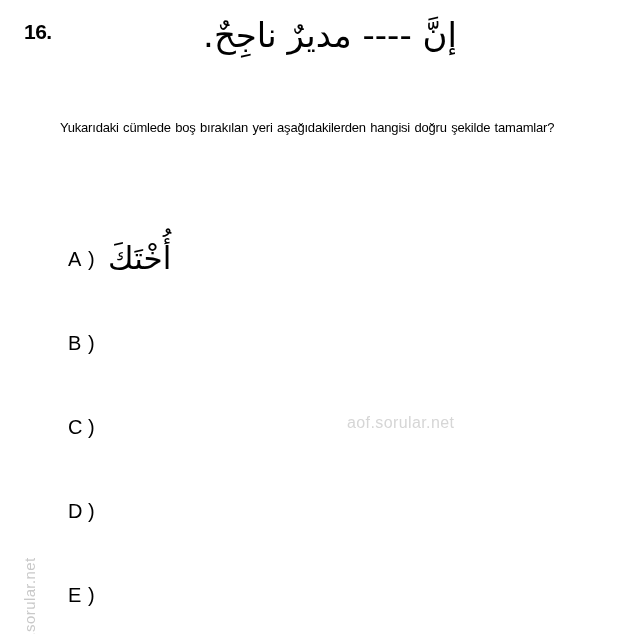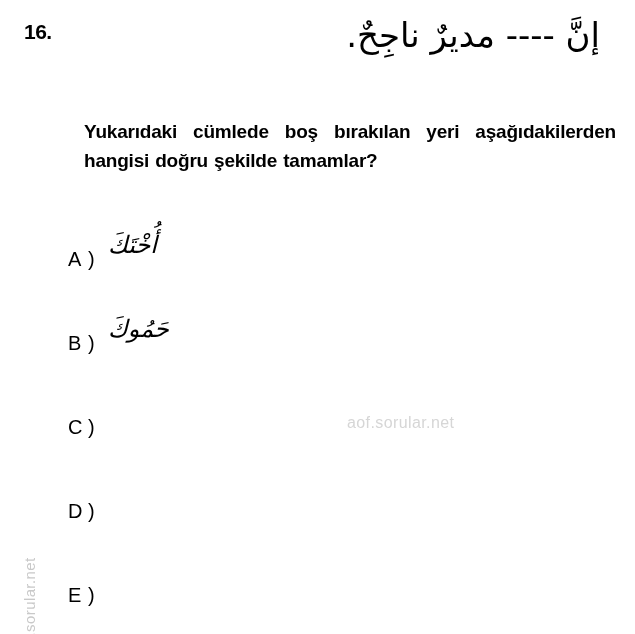--- a/index.html
+++ b/index.html
@@ -30,41 +30,41 @@
     font-weight: bold;
     letter-spacing: -0.5px;
     text-align: center;
   }
 
   .stem-arabic {
     position: absolute;
     left: 60px;
     top: 10px;
     width: 540px;
+    text-align: center;
     direction: rtl;
     font-family: "DejaVu Sans", sans-serif;
     font-size: 34px;
     line-height: 1.5;
     white-space: nowrap;
   }
 
   
   .prompt {
     position: absolute;
     left: 60px;
     top: 118px;
     width: 532px;
-    font-size: 19px;
-    font-weight: bold;
+    font-size: 13px;
+    font-weight: normal;
     line-height: 1.52;
     text-align: justify;
     text-align-last: left;
     letter-spacing: -0.2px;
     word-spacing: 1px;
-    margin-left: 24px;
   }
 
   
   .options {
     position: absolute;
     left: 60px;
     top: 228px;
     width: 540px;
   }
   .option {
@@ -80,27 +80,26 @@
   }
   .opt-paren {
     position: absolute;
     left: 28px;
     top: 20px;
     font-size: 20px;
   }
   .opt-arabic {
     position: absolute;
     left: 48px;
-    top: 0px;
+    top: 8px;
     direction: rtl;
     font-family: "DejaVu Sans", sans-serif;
-    font-size: 24px;
+    font-size: 31px;
     line-height: 1.45;
     white-space: nowrap;
-    font-style: italic;
   }
 
   
   .wm-center {
     position: absolute;
     left: 347px;
     top: 414px;
     font-size: 16px;
     color: #d6d6d6;
     letter-spacing: 0.4px;
@@ -136,21 +135,20 @@
 
     <div class="option">
       <span class="opt-letter">A</span>
       <span class="opt-paren">)</span>
       <span class="opt-arabic">أُخْتَكَ</span>
     </div>
 
     <div class="option">
       <span class="opt-letter">B</span>
       <span class="opt-paren">)</span>
-      <span class="opt-arabic">حَمُوكَ</span>
     </div>
 
     <div class="option">
       <span class="opt-letter">C</span>
       <span class="opt-paren">)</span>
     </div>
 
     <div class="option">
       <span class="opt-letter">D</span>
       <span class="opt-paren">)</span>

